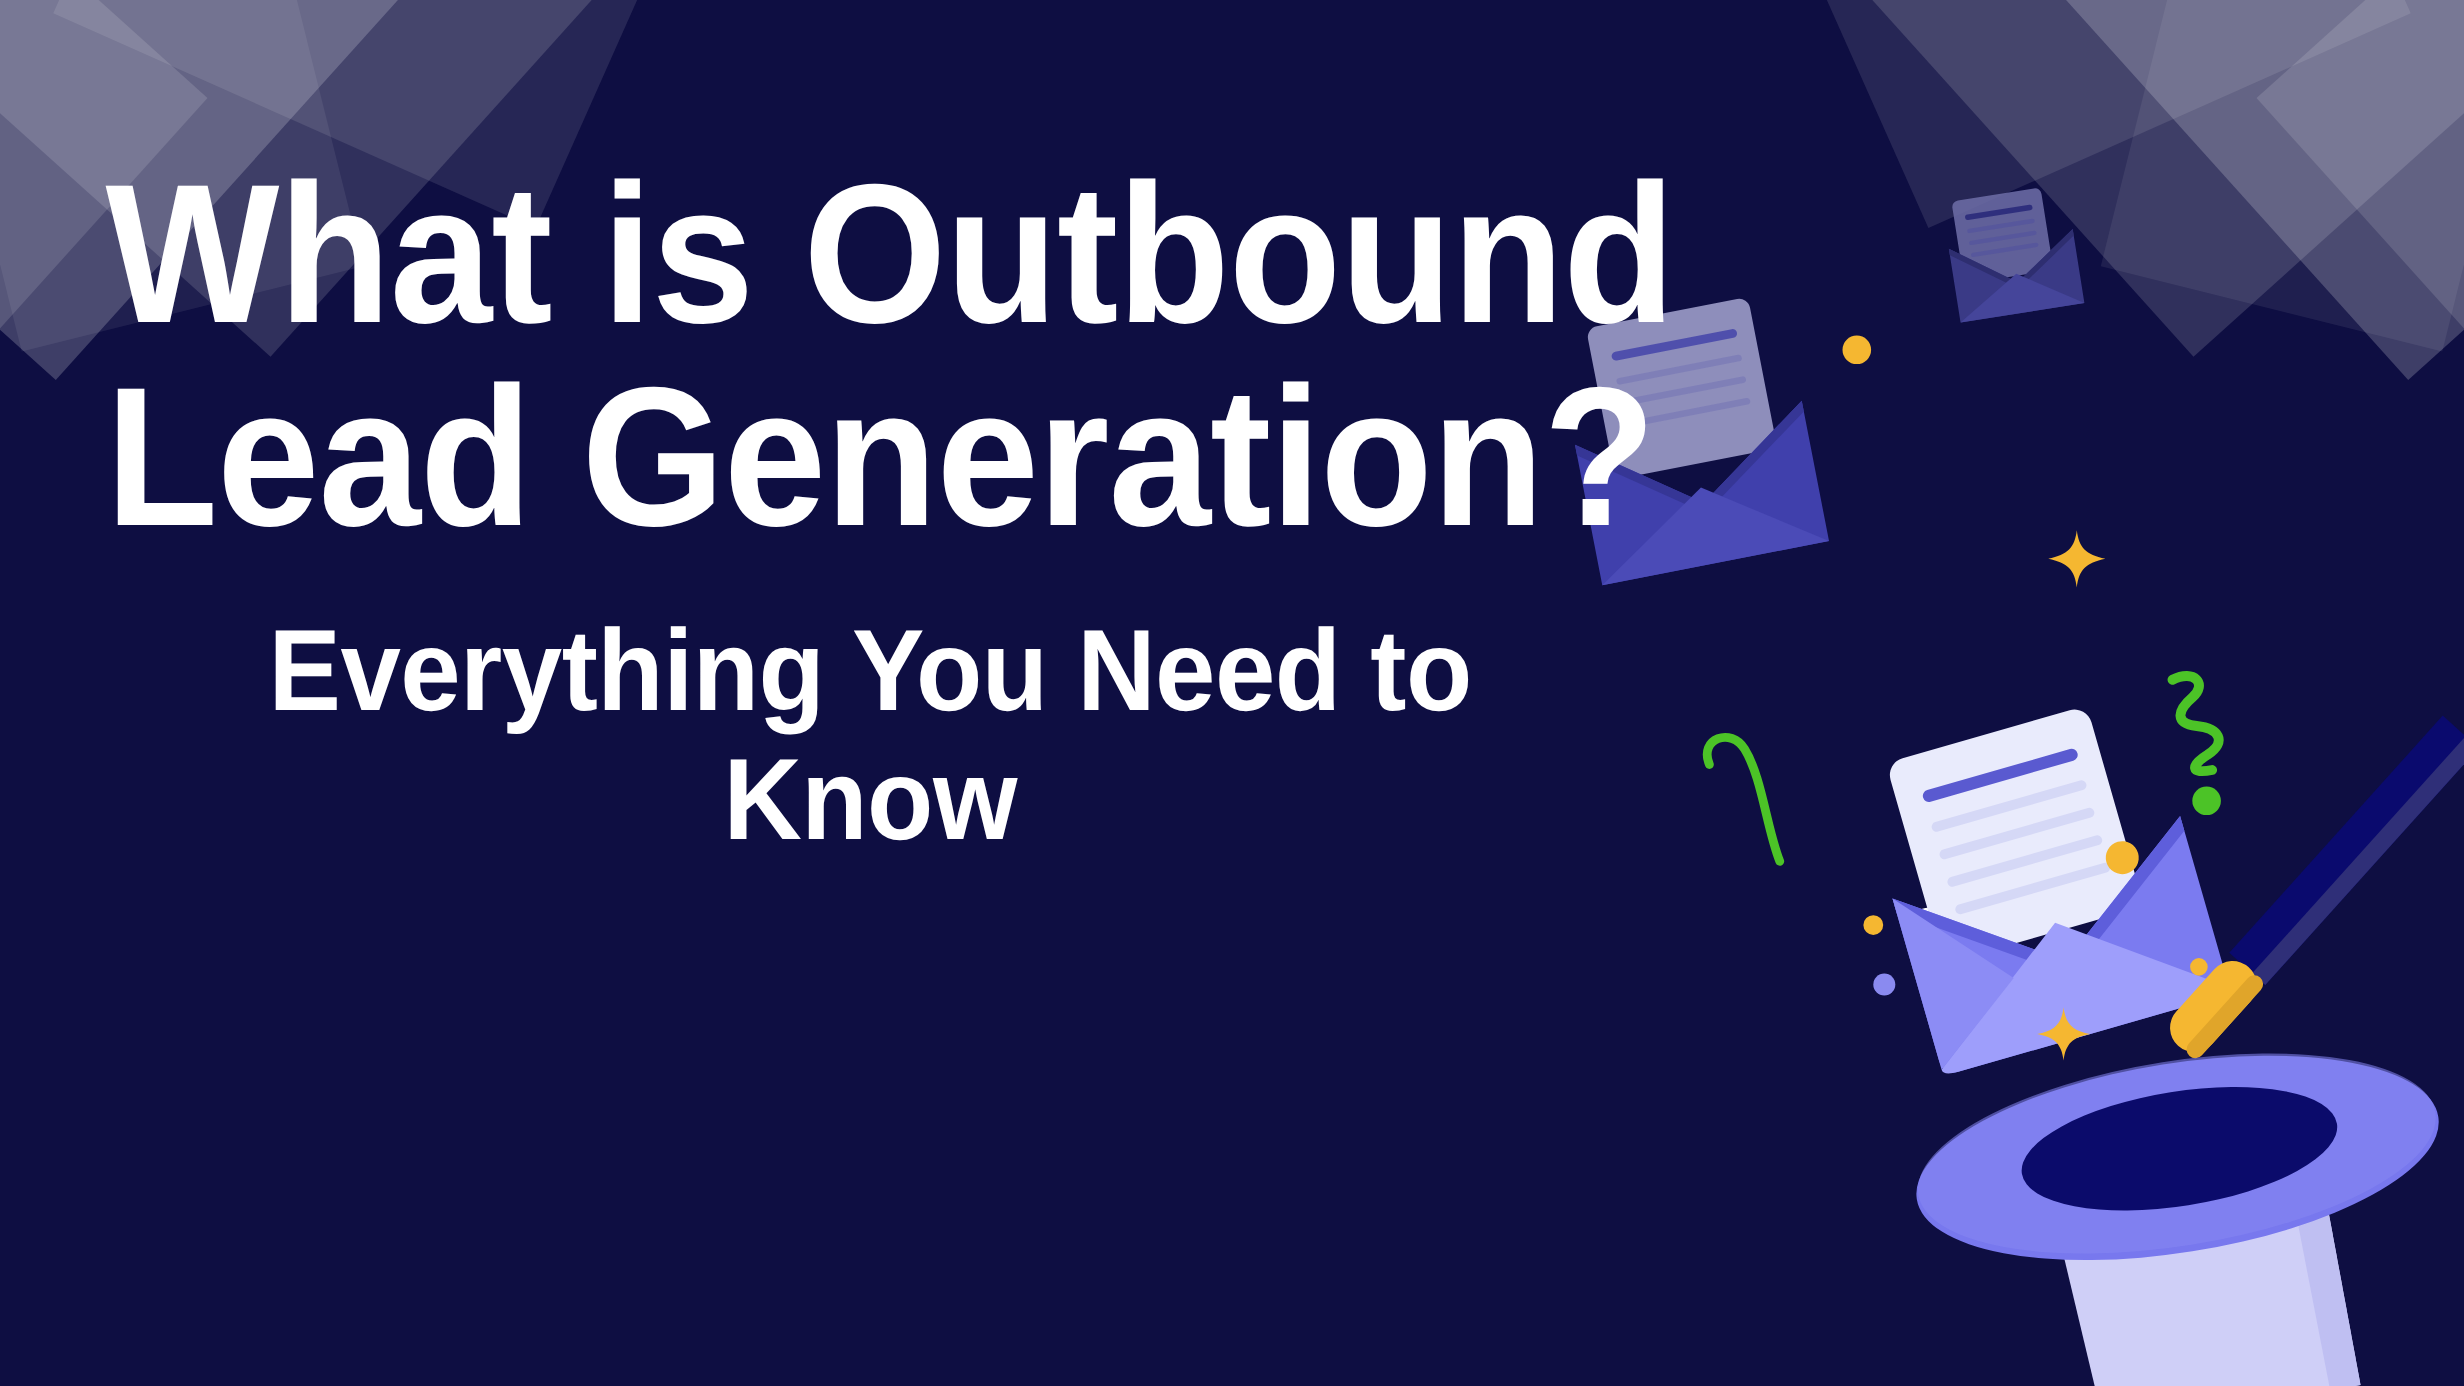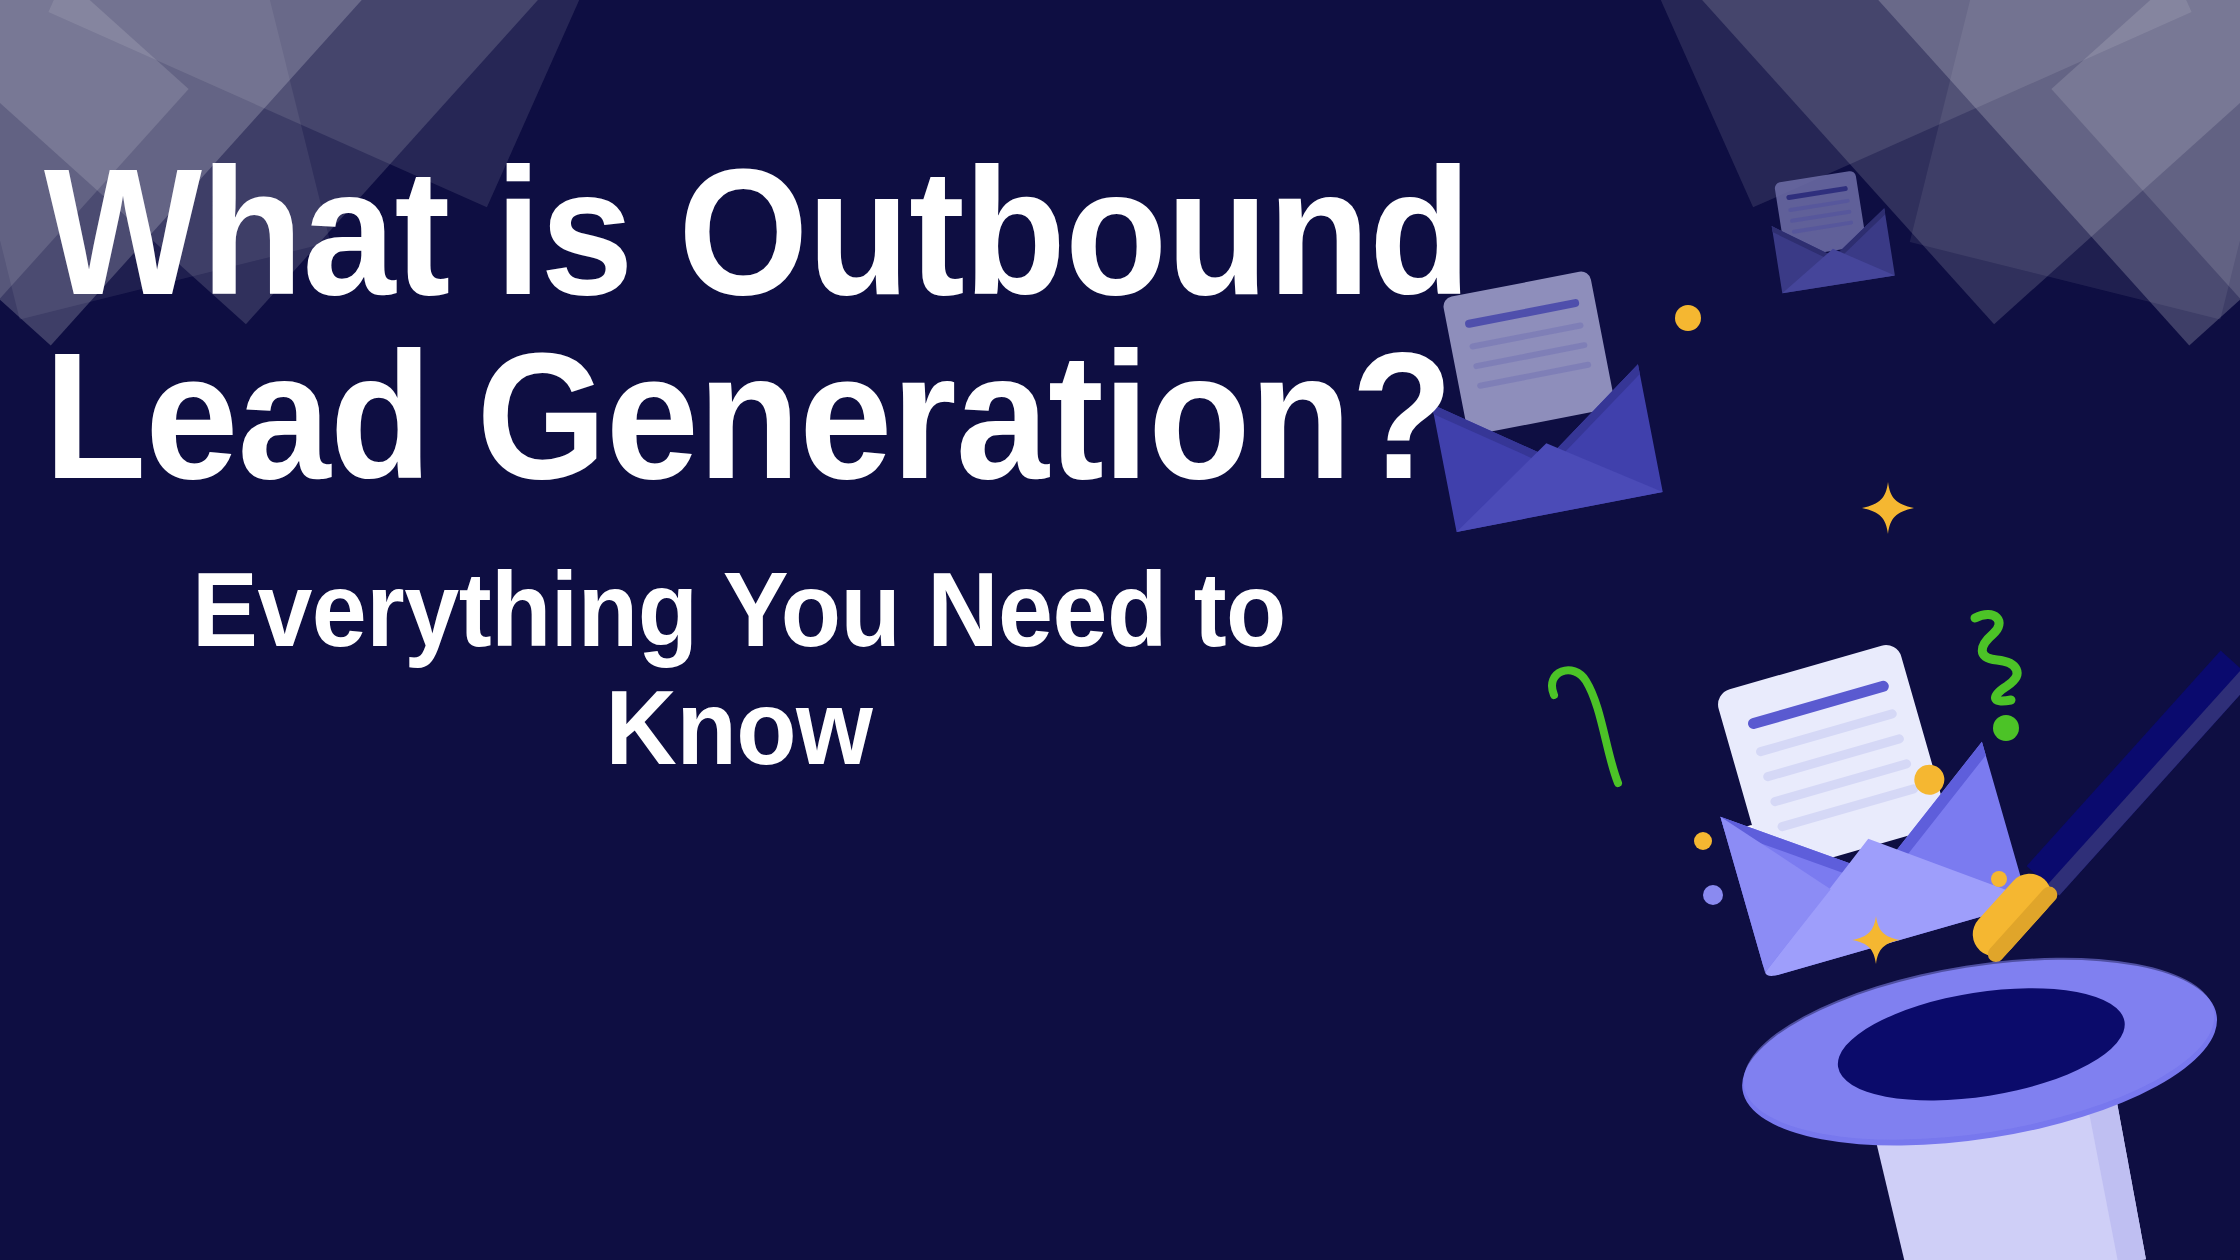--- a/index.html
+++ b/index.html
@@ -33,21 +33,21 @@
 
   
   .art{position:absolute;inset:0;pointer-events:none;}
   .art svg{position:absolute;}
 
   
   .copy{
     position:absolute;
     left:0;top:0;
     width:1800px;
-    padding:140px 0 0 44px;
+    padding:140px 0 0 96px;
     z-index:6;
   }
   .title{
     margin:0;
     color:#ffffff;
     font-family:"Liberation Sans", sans-serif;
     font-weight:700;
     font-size:180px;
     line-height:1.02;
     letter-spacing:-1px;

